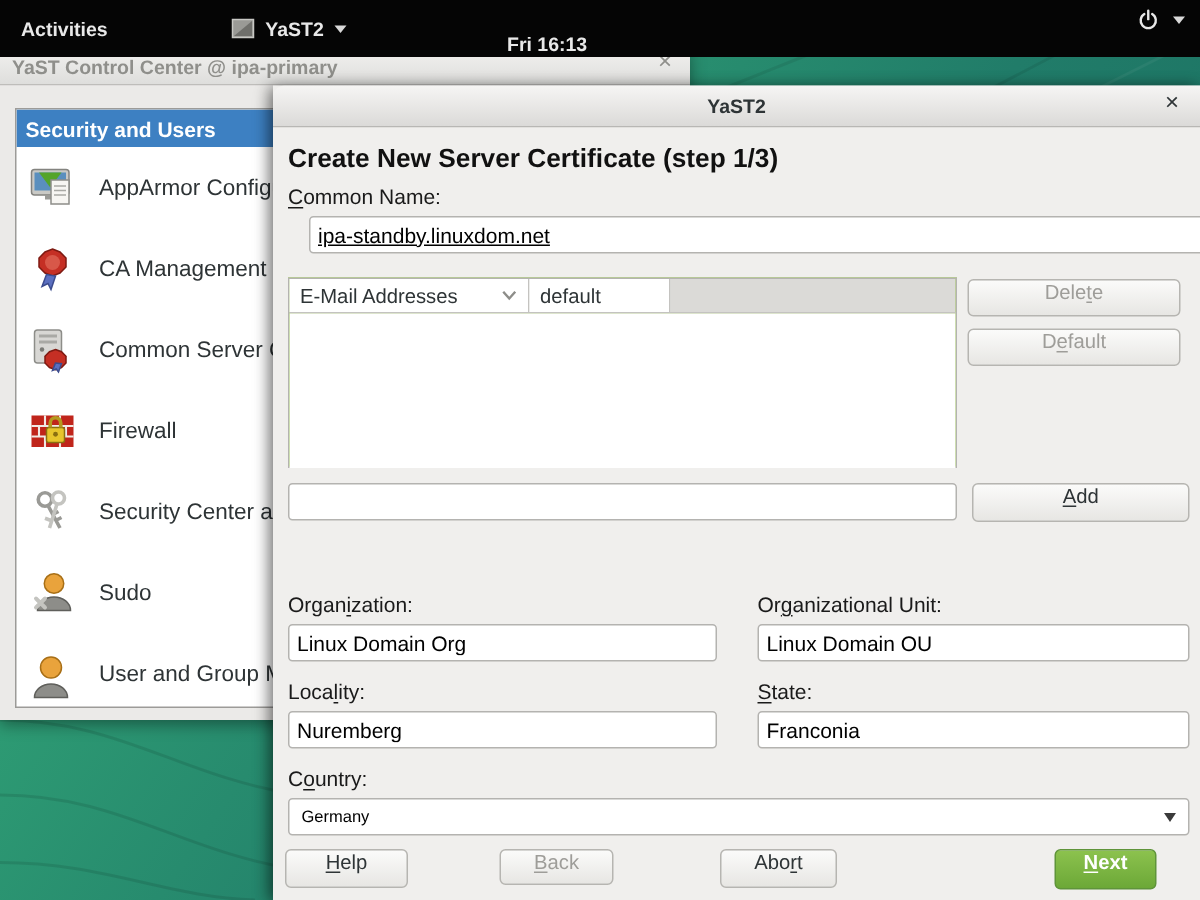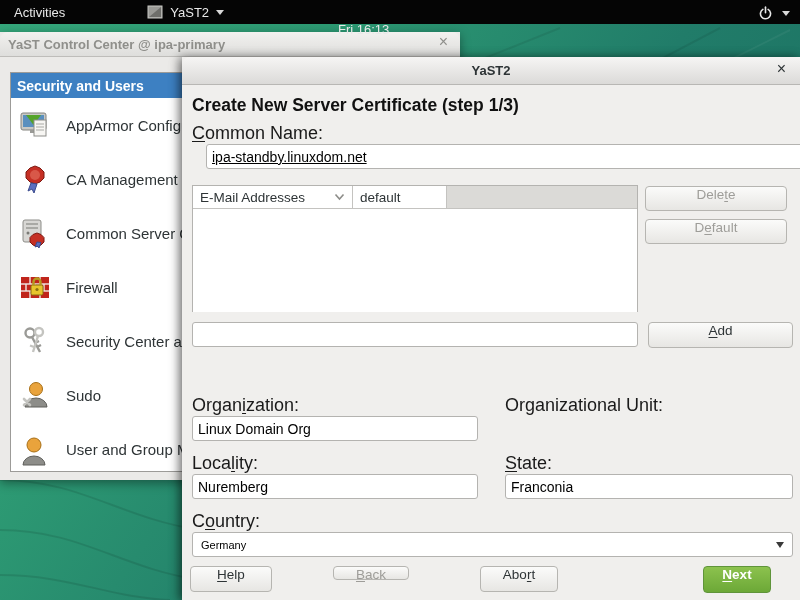--- a/index.html
+++ b/index.html
@@ -4,21 +4,21 @@
 <style>
   * { margin:0; padding:0; box-sizing:border-box; }
   html,body { width:800px; height:600px; overflow:hidden; }
   body { font-family:"Liberation Sans", sans-serif; position:relative; background:#1a6b5f; }
 
   
   .wallpaper { position:absolute; inset:0; background:linear-gradient(125deg,#36a87c 0%,#2d9a73 28%,#217c69 58%,#186a5e 100%); }
   .wallpaper svg { position:absolute; inset:0; }
 
   
-  .topbar { position:absolute; left:0; top:0; width:800px; height:24px; background:#050505; color:#e8e8e8; display:flex; align-items:center; font-size:13px; font-weight:normal; z-index:50; }
+  .topbar { position:absolute; left:0; top:0; width:800px; height:38px; background:#050505; color:#e8e8e8; display:flex; align-items:center; font-size:13px; font-weight:bold; z-index:50; }
   .tb-activities { padding:0 14px; height:100%; display:flex; align-items:center; cursor:default; }
   .tb-appmenu { display:flex; align-items:center; gap:7px; margin-left:60px; height:100%; padding:0 8px; }
   .caret-down { width:0; height:0; border-left:4px solid transparent; border-right:4px solid transparent; border-top:5px solid #d9d9d9; display:inline-block; }
   .tb-clock { position:absolute; left:338px; top:16px; height:27px; display:flex; align-items:center; }
   .tb-system { position:absolute; right:10px; top:0; height:27px; display:flex; align-items:center; gap:9px; }
 
   
   .bg-window { position:absolute; left:0; top:32px; width:460px; height:448px; background:#ebeae8; box-shadow:0 3px 10px rgba(0,0,0,.4); z-index:10; }
   .bg-titlebar { height:25px; background:linear-gradient(#f2f1ef,#dededc); border-bottom:1px solid #bebdba; border-radius:8px 8px 0 0; display:flex; align-items:center; color:#8f8f8b; font-weight:bold; font-size:13px; padding:0 8px; position:relative; }
   .bg-titlebar .close-x { position:absolute; right:12px; top:1px; color:#8f8f8b; font-size:16px; font-weight:normal; cursor:default; }
@@ -26,21 +26,21 @@
   .sidebar-header { height:25px; background:#3d80c2; color:#fff; font-weight:bold; font-size:14px; display:flex; align-items:center; padding:0 6px; }
   .sidebar-item { height:54px; display:flex; align-items:center; gap:14px; padding:0 8px; font-size:15px; color:#2e3436; }
   .sidebar-item svg { flex:0 0 auto; }
 
   
   .dialog { position:absolute; left:182px; top:57px; width:618px; height:543px; background:#f0efed; box-shadow:-3px 0 9px rgba(0,0,0,.38), 0 4px 12px rgba(0,0,0,.35); z-index:20; }
   .dlg-titlebar { height:28px; background:linear-gradient(#f6f5f4,#dbdad8); border-bottom:1px solid #b8b7b4; border-radius:8px 0 0 0; position:relative; display:flex; align-items:center; justify-content:center; font-size:13px; font-weight:bold; color:#2e3436; }
   .dlg-titlebar .close-x { position:absolute; right:14px; top:3px; color:#2e3436; font-size:16px; font-weight:normal; cursor:default; }
   .dlg-heading { position:absolute; left:10px; top:38px; font-size:17.5px; font-weight:bold; color:#111; }
 
-  .fld-label { position:absolute; font-size:18px; color:#1a1a1a; }
+  .fld-label { position:absolute; font-size:14px; color:#1a1a1a; }
   .mn { text-decoration:underline; text-underline-offset:2px; }
 
   .txt-input { position:absolute; height:25px; background:#fff; border:1px solid #b4b3b0; border-radius:3px; font-family:"Liberation Sans",sans-serif; font-size:14px; color:#000; padding:0 5px; }
 
   .email-table { position:absolute; left:10px; top:128px; width:446px; height:127px; background:#84cc16; border:1px solid #b4b3b0; }
   .et-header { height:23px; display:flex; background:#dbdad7; border-bottom:1px solid #c4c3c0; }
   .et-col { background:#fff; border-right:1px solid #c4c3c0; display:flex; align-items:center; padding:0 7px; font-size:13.5px; color:#2e3436; }
   .et-col.c1 { width:160px; justify-content:space-between; }
   .et-col.c2 { width:94px; }
   .et-body { height:103px; background:#fff; }
@@ -222,36 +222,37 @@
     </div>
 
   <input class="txt-input" style="left: 10px; top: 265px; width: 446px;" value="">
   <div class="btn" style="left:466px; top:265px; width:145px; height:26px;">
       <span><span></span><span class="mn">A</span><span>dd</span></span>
     </div>
 
   <div class="fld-label" style="left:10px; top:338px;"><span>Organ</span><span class="mn">i</span><span>zation:</span></div>
   <input class="txt-input" style="left: 10px; top: 359px; width: 286px;" value="Linux Domain Org">
   <div class="fld-label" style="left:323px; top:338px;"><span>Or</span><span class="mn">g</span><span>anizational Unit:</span></div>
+  <input class="txt-input" style="left: 323px; top: 359px; width: 288px;" value="Linux Domain OU">
 
   <div class="fld-label" style="left:10px; top:396px;"><span>Loca</span><span class="mn">l</span><span>ity:</span></div>
   <input class="txt-input" style="left: 10px; top: 417px; width: 286px;" value="Nuremberg">
   <div class="fld-label" style="left:323px; top:396px;"><span></span><span class="mn">S</span><span>tate:</span></div>
   <input class="txt-input" style="left: 323px; top: 417px; width: 288px;" value="Franconia">
 
   <div class="fld-label" style="left:10px; top:454px;"><span>C</span><span class="mn">o</span><span>untry:</span></div>
   <div class="combo" style="left:10px; top:475px; width:601px;">
     <span>Germany</span>
     <span class="arrow"></span>
   </div>
 
   <div class="btn" style="left:8px; top:509px; width:82px; height:26px;">
       <span><span></span><span class="mn">H</span><span>elp</span></span>
     </div>
-  <div class="btn disabled" style="left:151px; top:509px; width:76px; height:14px;">
+  <div class="btn disabled" style="left:151px; top:509px; width:76px; height:24px;">
       <span><span></span><span class="mn">B</span><span>ack</span></span>
     </div>
   <div class="btn" style="left:298px; top:509px; width:78px; height:26px;">
       <span><span>Abo</span><span class="mn">r</span><span>t</span></span>
     </div>
   <div class="btn suggested" style="left:521px; top:509px; width:68px; height:27px;">
       <span><span></span><span class="mn">N</span><span>ext</span></span>
     </div>
 </div>
 

